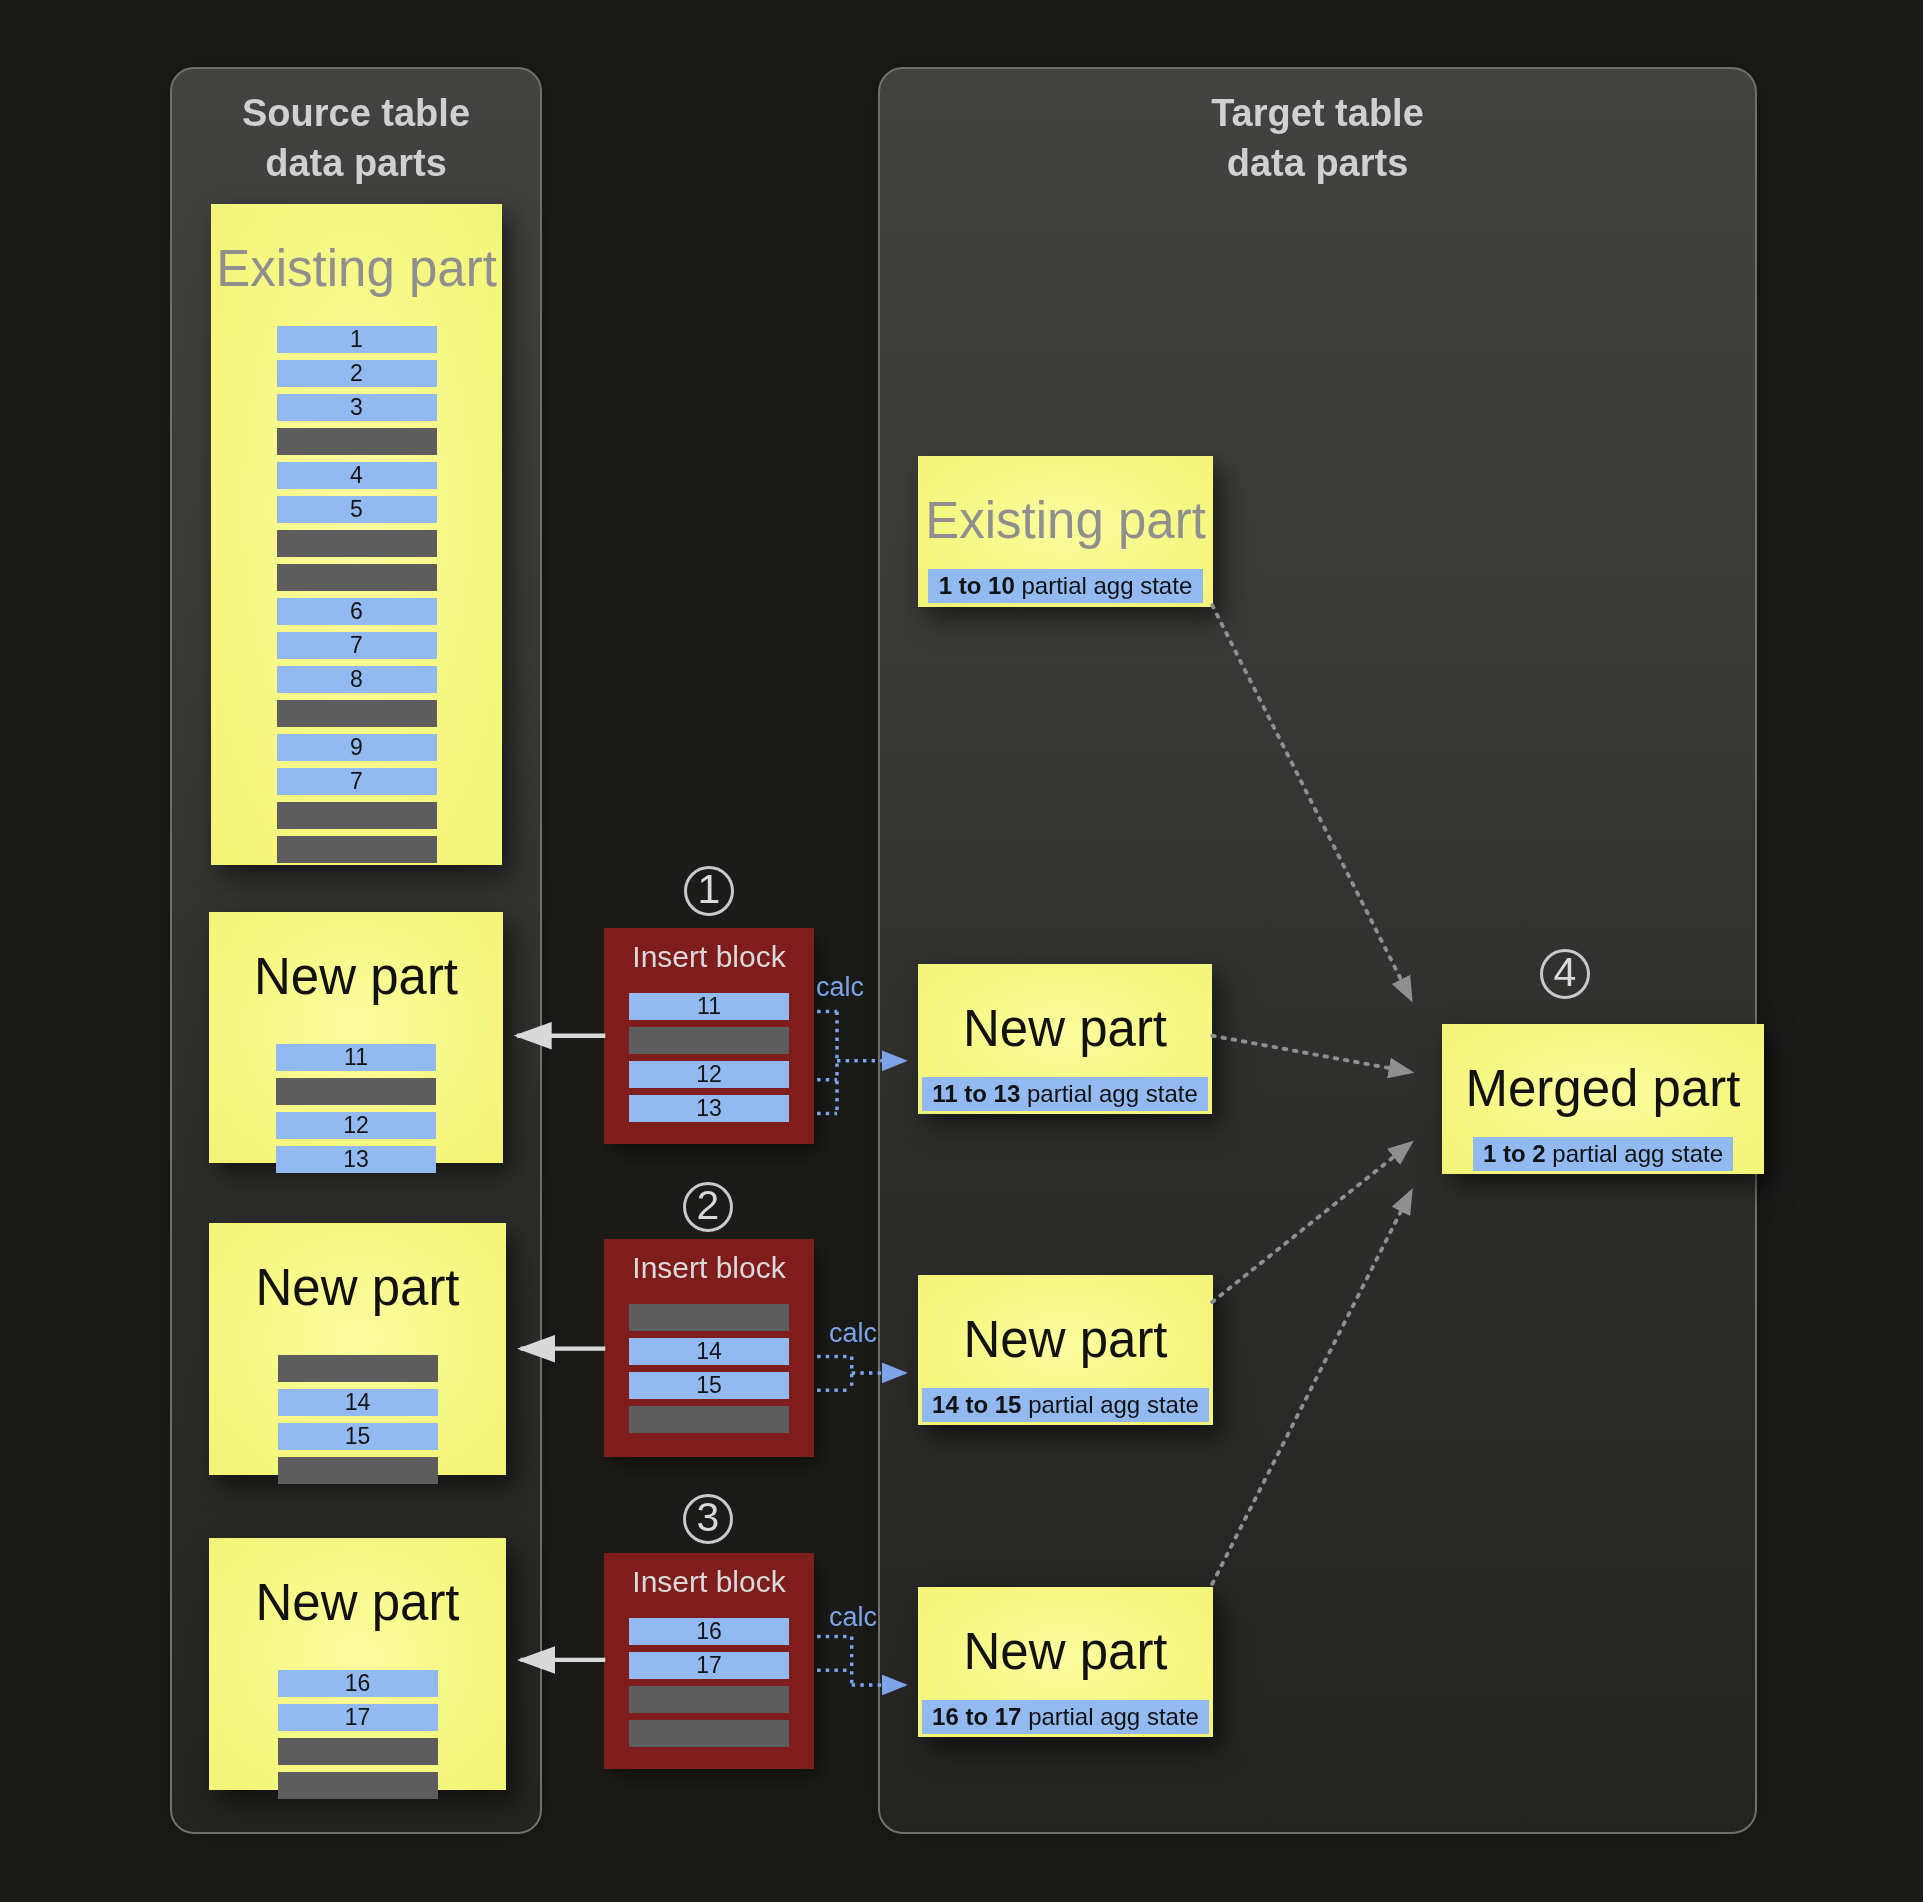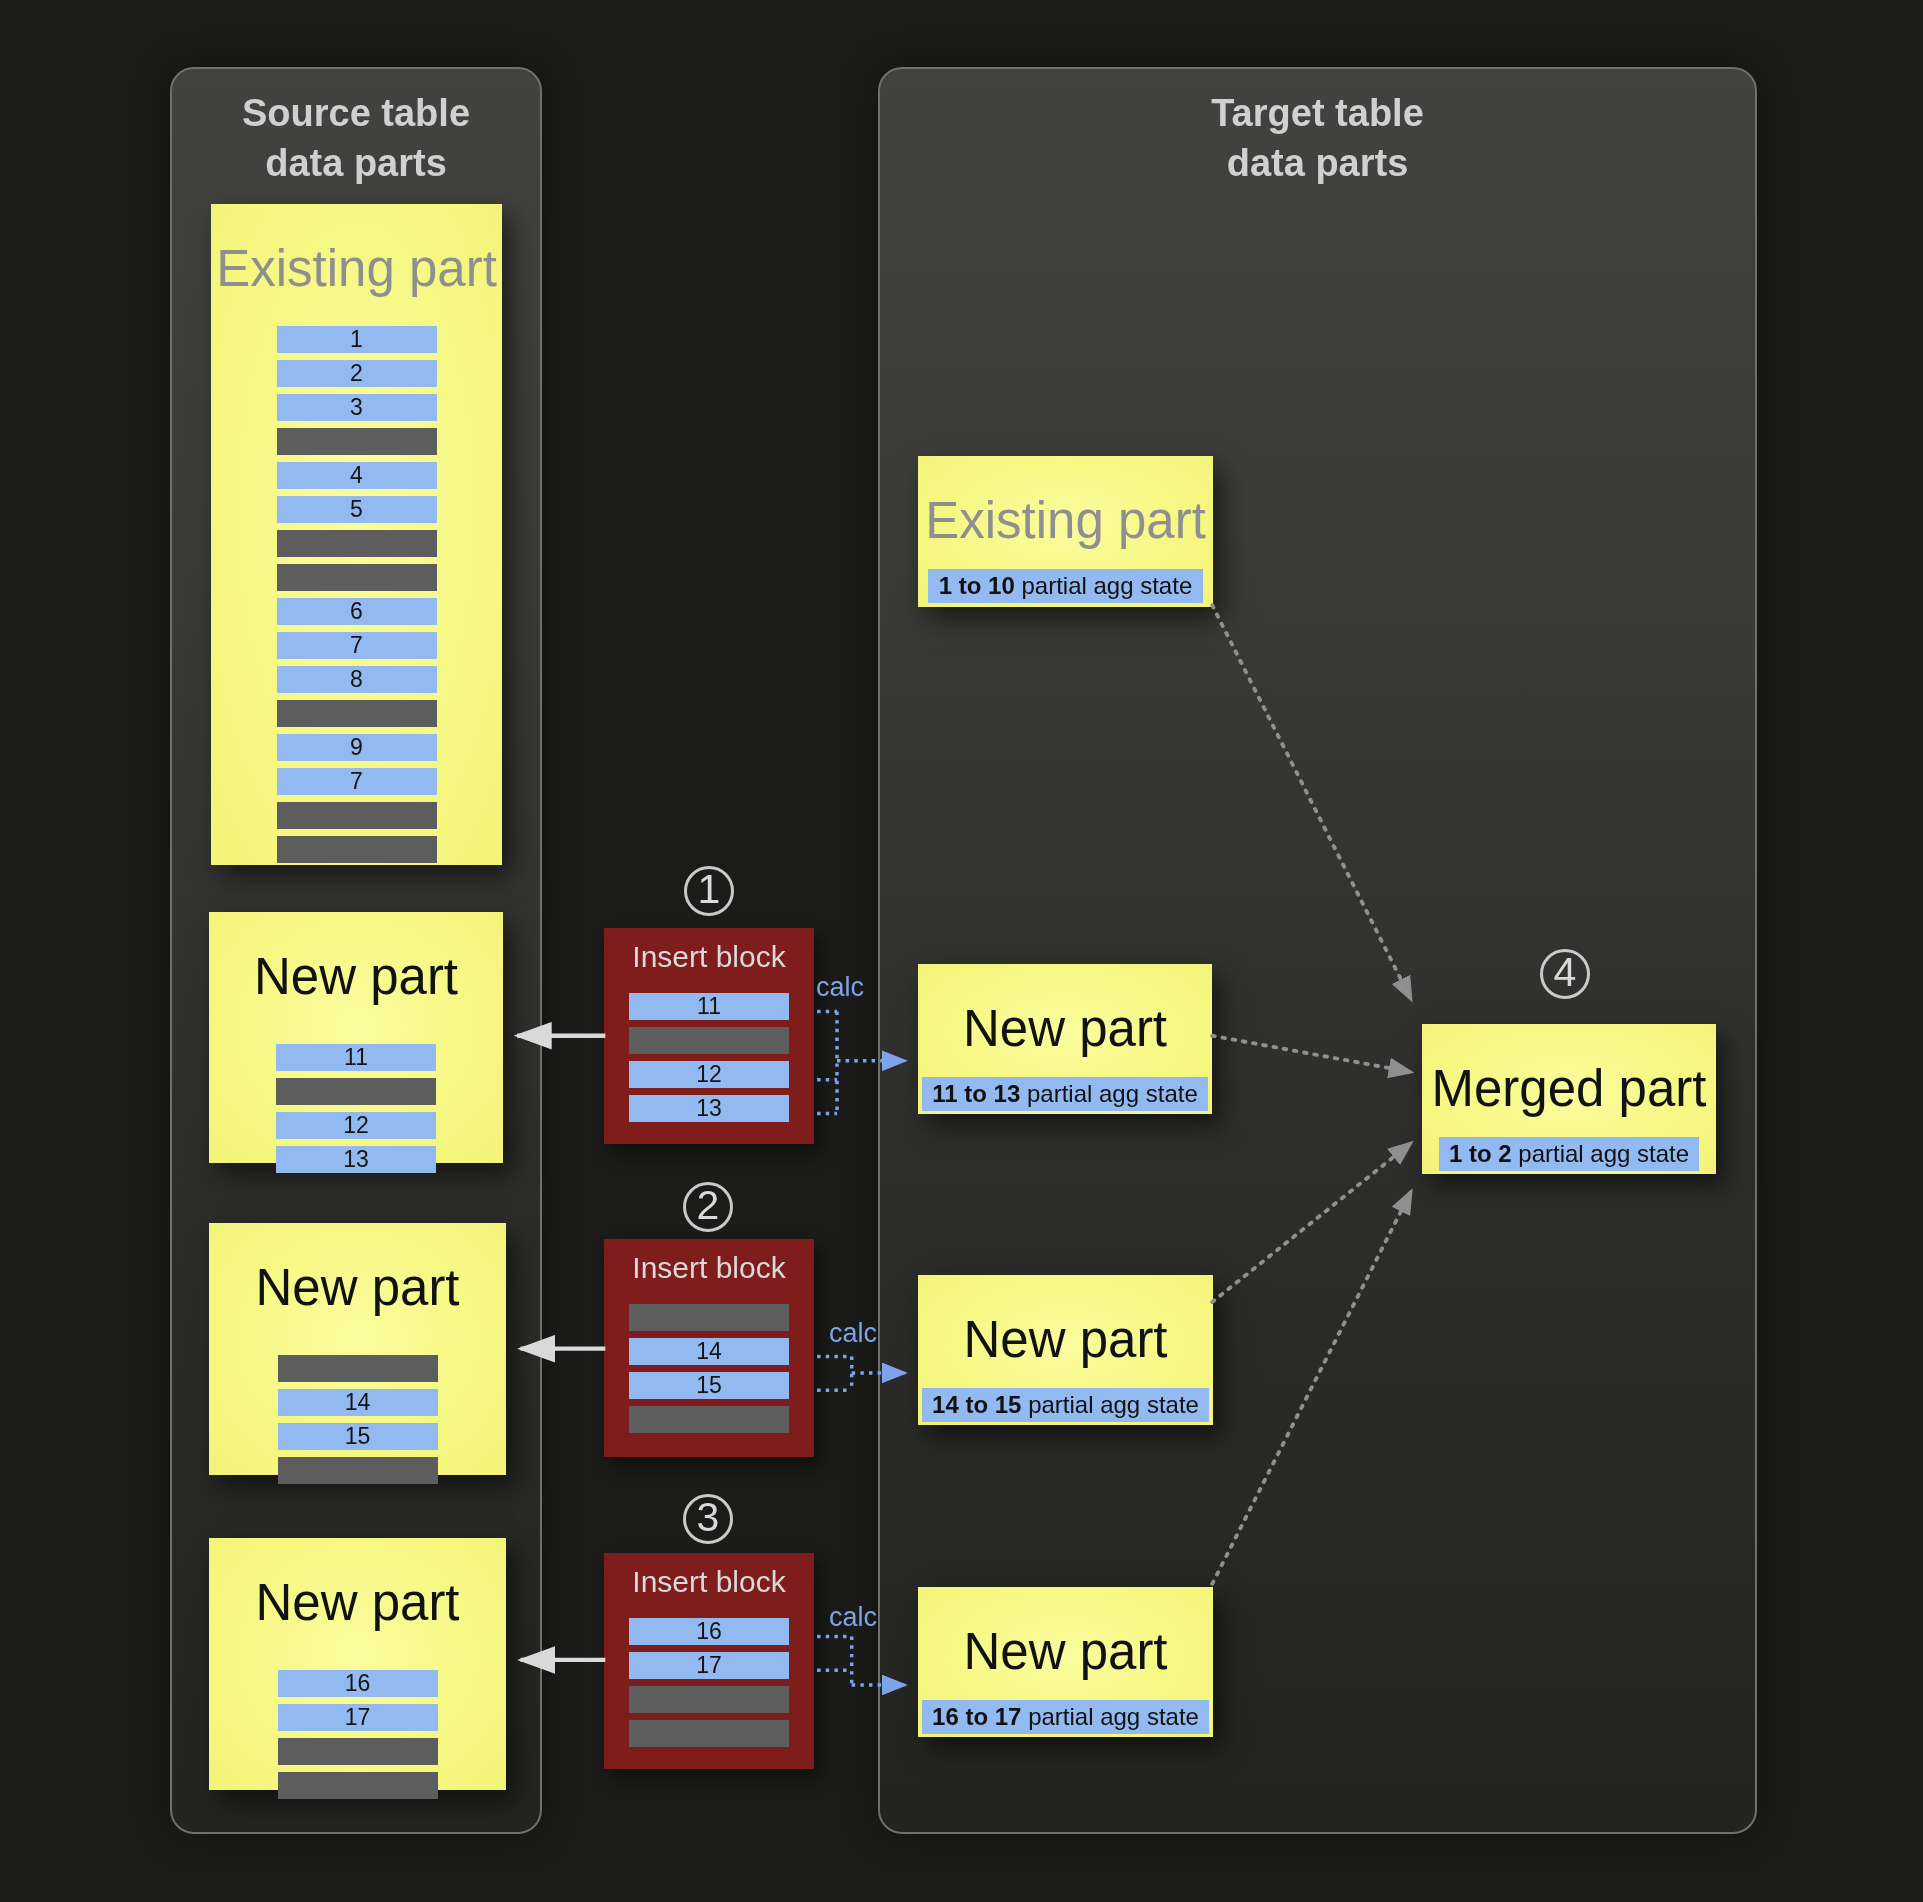--- a/index.html
+++ b/index.html
@@ -8,21 +8,21 @@
     background:#1b1b19;
     font-family:"Liberation Sans", sans-serif;
   }
   
   .panel{
     position:absolute;border:2.6px solid #6f6f6c;border-radius:24px;
     background:linear-gradient(180deg,#424240 0%,#3a3a38 28%,#2d2d2b 62%,#232321 100%);
     box-shadow:0 0 35px rgba(0,0,0,0.35);
   }
   #source-panel{left:170px;top:67px;width:368px;height:1763px;}
-  #target-panel{left:878px;top:67px;width:875px;height:1763px;}
+  #target-panel{left:878px;top:67px;width:875px;height:1763px;border-radius:25px;}
   .panel-title{
     position:absolute;top:19px;left:0;width:100%;text-align:center;
     color:#d0d0d0;font-size:38px;line-height:50px;font-weight:bold;
   }
   
   .part{
     position:absolute;
     background:radial-gradient(ellipse at 50% 46%, #fbfc9e 0%, #f6f884 55%, #f2f478 100%);
     box-shadow:8.6px 12px 24px rgba(0,0,0,0.55);
   }
@@ -163,21 +163,21 @@
 
     <div class="part" style="left:38px;top:1518px;width:295px;height:150px;">
       <div class="part-title title-black">New part</div>
       <div class="chip-wrap">
         <div class="chip">
           <b>16 to 17</b><span> partial agg state</span>
         </div>
       </div>
     </div>
 
-    <div class="part" style="left:542px;top:955px;width:294px;height:150px;">
+    <div class="part" style="left:562px;top:955px;width:322px;height:150px;">
       <div class="part-title title-black">Merged part</div>
       <div class="chip-wrap">
         <div class="chip">
           <b>1 to 2</b><span> partial agg state</span>
         </div>
       </div>
     </div>
   </div>
 
   <div class="insert-block" style="left:604px;top:928px;height:216px;">

